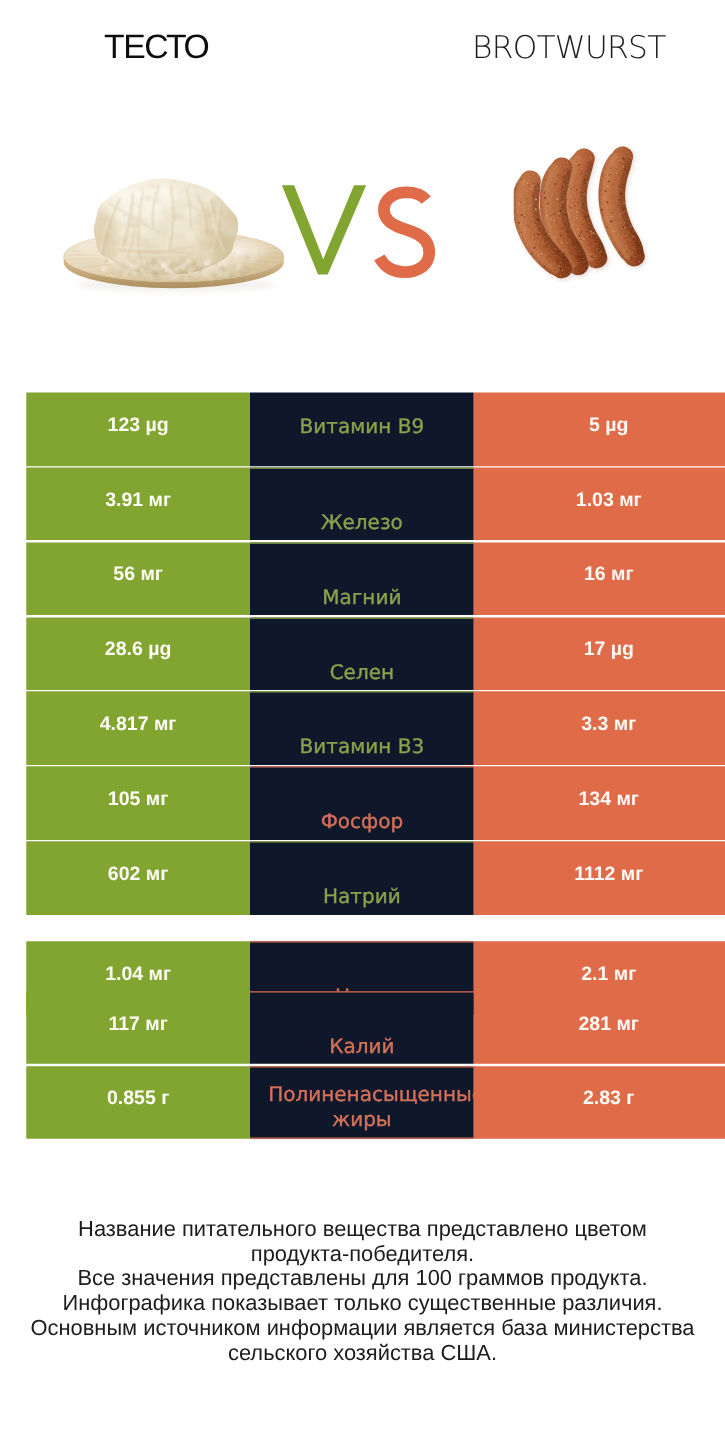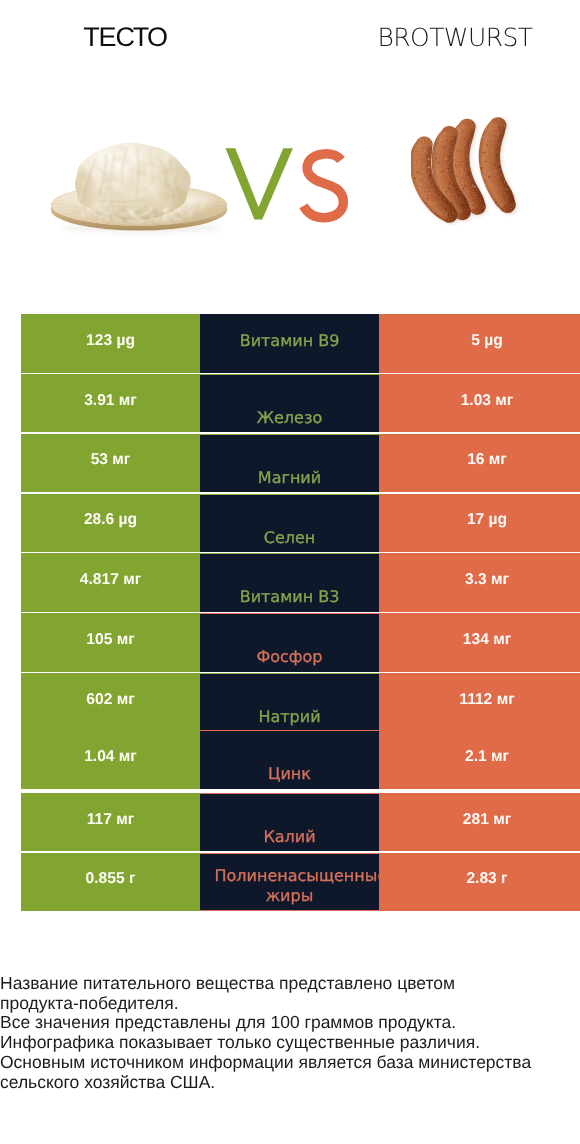--- a/index.html
+++ b/index.html
@@ -20,21 +20,21 @@
         font-weight:700;font-size:15.6px;box-sizing:border-box;text-align:center;padding-bottom:5px;}
   .cl{left:0;width:179px;background:#82a532;color:#fdfdf5;}
   .cm{left:179px;width:179px;background:#0f172a;font-family:"DejaVu Sans",sans-serif;font-size:16px;font-weight:400;}
   .cm.bt{border-top:1px solid;align-items:flex-end;}
   .cm.bb{border-bottom:1px solid;}
   .cr{left:358px;width:216px;background:#e06b49;color:#fffaf6;}
   .cm.w-left{border-color:#8aa840;color:#87a24c;-webkit-text-stroke:0.3px #87a24c;}
   .cm.w-right{border-color:#dd6e51;color:#d4715a;-webkit-text-stroke:0.3px #d4715a;}
   .cm span{display:block;width:150px;line-height:19.6px;}
 
-  .foot{position:absolute;left:0;top:974px;width:580px;font-size:17.5px;line-height:19.7px;color:#1c1c1c;}
+  .foot{position:absolute;left:0;top:974px;width:580px;text-align:center;font-size:17.5px;line-height:19.7px;color:#1c1c1c;}
 </style>
 </head>
 <body>
 
 <div class="hdr">
   <div class="t-left">ТЕСТО</div>
   <div class="t-right">BROTWURST</div>
   <div class="imgL"><svg width="190" height="112" viewBox="0 0 190 112" xmlns="http://www.w3.org/2000/svg">
         <defs>
           <linearGradient id="wdT" x1=".15" y1="0" x2=".85" y2="1">
@@ -1401,21 +1401,21 @@
       <div class="cell cr">5 µg</div>
     </div>
     <div class="row" style="top: 59.85px;">
       <div class="cell cl">3.91 мг</div>
       <div class="cell cm w-left bt">
         <span>Железо</span>
       </div>
       <div class="cell cr">1.03 мг</div>
     </div>
     <div class="row" style="top: 119.7px;">
-      <div class="cell cl">53 мг</div>
+      <div class="cell cl">56 мг</div>
       <div class="cell cm w-left bt">
         <span>Магний</span>
       </div>
       <div class="cell cr">16 мг</div>
     </div>
     <div class="row" style="top: 179.55px;">
       <div class="cell cl">28.6 µg</div>
       <div class="cell cm w-left bt">
         <span>Селен</span>
       </div>
@@ -1435,21 +1435,21 @@
       </div>
       <div class="cell cr">134 мг</div>
     </div>
     <div class="row" style="top: 359.1px;">
       <div class="cell cl">602 мг</div>
       <div class="cell cm w-left bt">
         <span>Натрий</span>
       </div>
       <div class="cell cr">1112 мг</div>
     </div>
-    <div class="row" style="top: 416px;">
+    <div class="row" style="top: 439px;">
       <div class="cell cl">1.04 мг</div>
       <div class="cell cm w-right bt">
         <span>Цинк</span>
       </div>
       <div class="cell cr">2.1 мг</div>
     </div>
     <div class="row" style="top: 478.8px;">
       <div class="cell cl">117 мг</div>
       <div class="cell cm w-right bt">
         <span>Калий</span>

